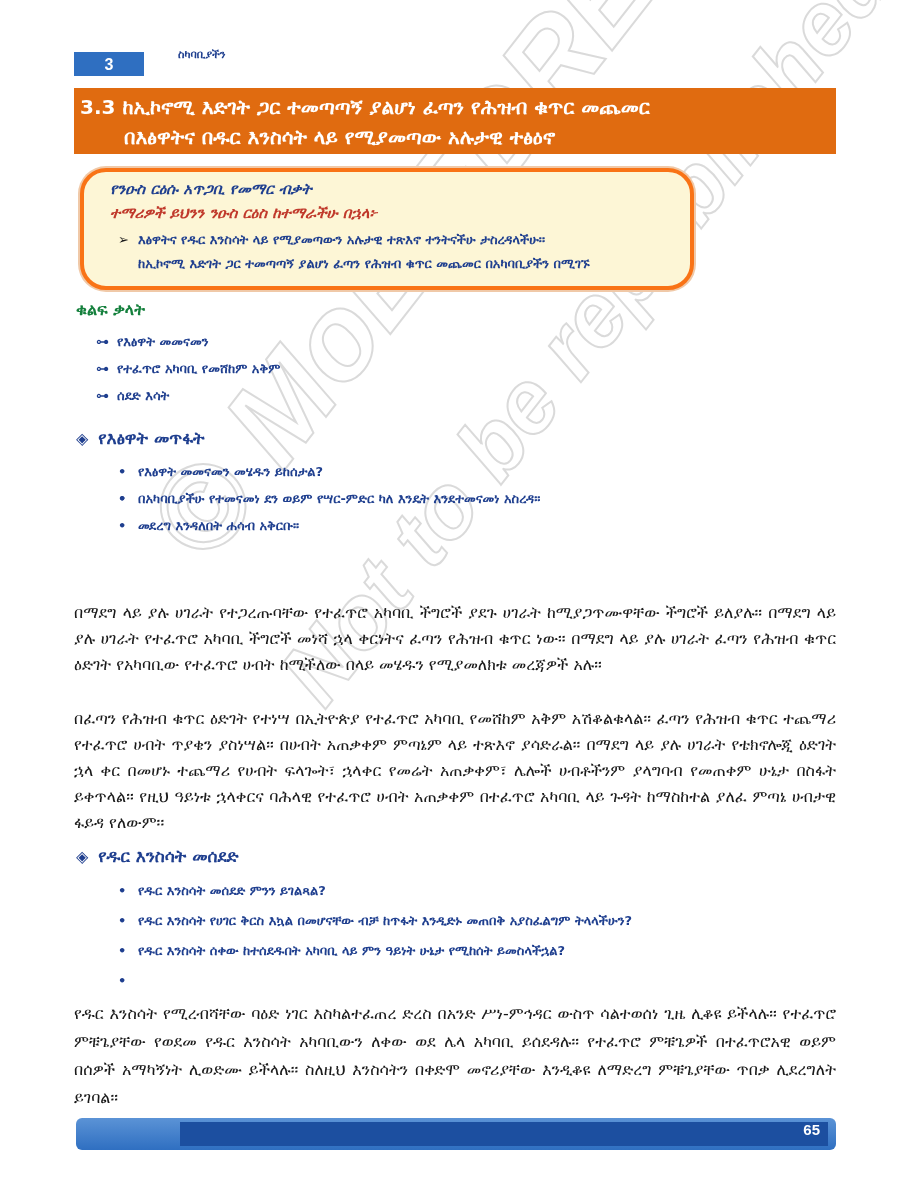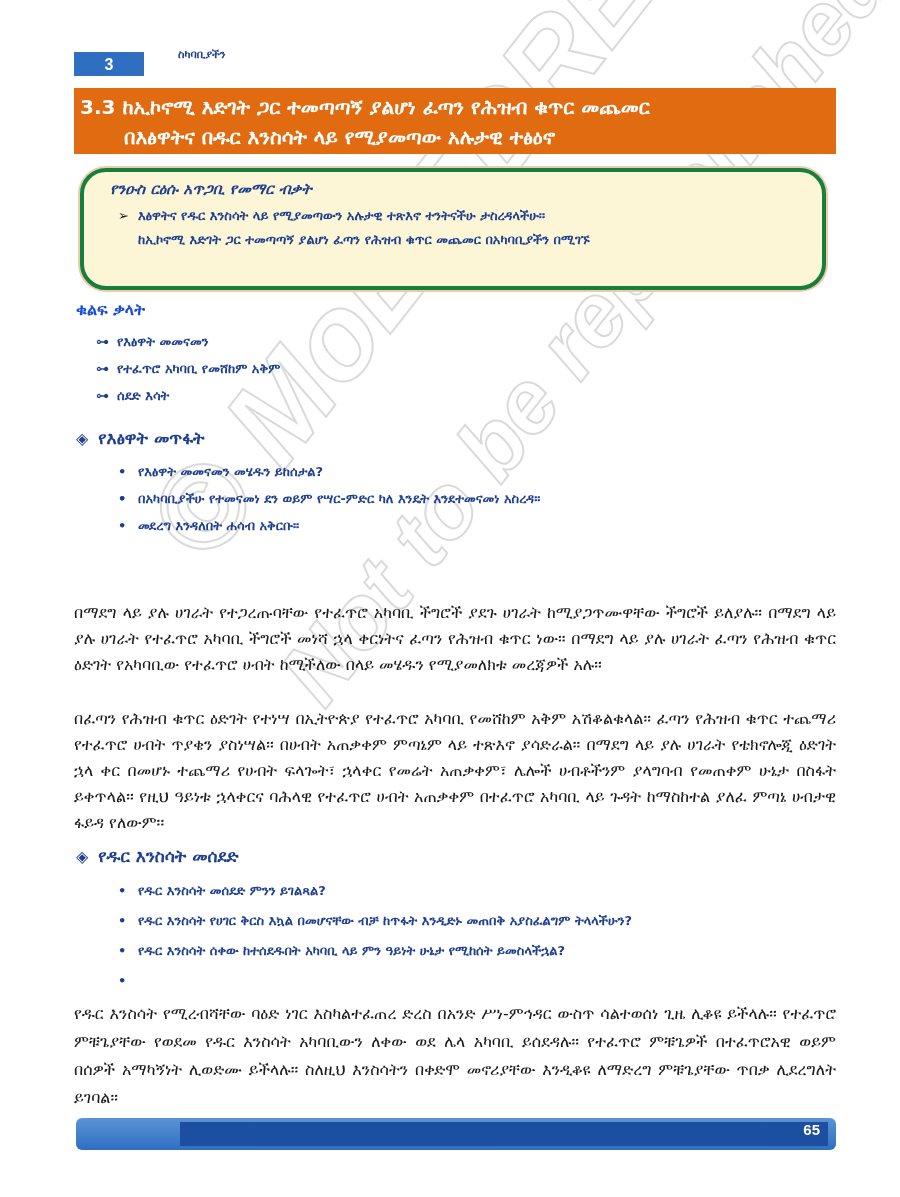--- a/index.html
+++ b/index.html
@@ -5,28 +5,28 @@
   html, body { margin:0; padding:0; }
   body { width:900px; height:1197px; background:#ffffff; position:relative; overflow:hidden;
          font-family:"DejaVu Sans", sans-serif; color:#1a1a1a; }
   .chapter-tab { position:absolute; left:74px; top:52px; width:70px; height:24px; background:#2f6fc1;
                  color:#fff; font-weight:bold; font-size:16px; text-align:center; line-height:26px;
                  font-family:"Liberation Sans", sans-serif; }
   .running-head { position:absolute; left:178px; top:48px; font-size:11px; color:#1f3f8f; font-weight:bold; }
   .section-bar { position:absolute; left:74px; top:88px; width:762px; height:66px; background:#e06b10;
                  color:#fff; font-weight:bold; font-size:20px; line-height:30px; padding:4px 0 0 6px; box-sizing:border-box; }
   .section-bar .l2 { padding-left:44px; }
-  .objective-box { position:absolute; left:80px; top:168px; width:746px; height:122px;
-                   border:4px solid #15803d; border-radius:26px; background:#fdf6d6;
+  .objective-box { position:absolute; left:80px; top:168px; width:614px; height:122px;
+                   border:4px solid #f97316; border-radius:26px; background:#fdf6d6;
                    box-shadow: 0 0 0 2px #f0c9a8; box-sizing:border-box; padding:8px 0 0 26px; }
   .obj-t1 { color:#c0392b; font-style:italic; font-weight:bold; font-size:15px; color:#1f3f8f; }
   .obj-t2 { color:#c0392b; font-style:italic; font-weight:bold; font-size:15px; margin-top:6px; }
   .obj-item { font-size:13px; color:#1f3f8f; font-weight:bold; margin-top:6px; padding-left:28px; position:relative; line-height:24px; }
   .obj-item .arrow { position:absolute; left:8px; top:0; color:#1a1a1a; }
-  .kw-title { position:absolute; left:76px; top:300px; color:#1d4ed8; font-weight:bold; font-size:16px; }
+  .kw-title { position:absolute; left:76px; top:300px; color:#15803d; font-weight:bold; font-size:16px; }
   .kw-list { position:absolute; left:96px; top:328px; }
   .kw-item { font-size:13px; color:#1f3f8f; font-weight:bold; height:27px; display:flex; align-items:center; }
   .kw-item .key { color:#1f3f8f; margin-right:8px; font-size:13px; }
   .sub-head { position:absolute; left:76px; font-weight:bold; font-size:17px; color:#1f3f8f; display:flex; align-items:center; }
   .sub-head .dia { color:#1f3f8f; margin-right:10px; font-size:16px; }
   .q-list { position:absolute; left:118px; width:710px; }
   .q-item { font-size:13px; color:#1f3f8f; font-weight:bold; line-height:27px; position:relative; padding-left:20px; }
   .q-item .dot { position:absolute; left:0; top:0; }
   .para { position:absolute; left:74px; width:762px; font-size:16px; line-height:26px; text-align:justify; color:#1a1a1a; }
   .footer-bar { position:absolute; left:76px; top:1118px; width:760px; height:32px; border-radius:6px;
@@ -47,20 +47,21 @@
 <div class="chapter-tab">3</div>
 <div class="running-head">ስካባቢያችን</div>
 
 <div class="section-bar">
   <div>3.3 ከኢኮኖሚ እድገት ጋር ተመጣጣኝ ያልሆነ ፈጣን የሕዝብ ቁጥር መጨመር</div>
   <div class="l2">በእፅዋትና በዱር እንስሳት ላይ የሚያመጣው አሉታዊ ተፅዕኖ</div>
 </div>
 
 <div class="objective-box">
   <div class="obj-t1">የንዑስ ርዕሱ አጥጋቢ የመማር ብቃት</div>
+  <div class="obj-t2">ተማሪዎች ይህንን ንዑስ ርዕስ ከተማራችሁ በኋላ፦</div>
   <div class="obj-item">
     <span class="arrow">➢</span>
     <div>እፅዋትና የዱር እንስሳት ላይ የሚያመጣውን አሉታዊ ተጽእኖ ተንትናችሁ ታስረዳላችሁ፡፡</div>
     <div>ከኢኮኖሚ እድገት ጋር ተመጣጣኝ ያልሆነ ፈጣን የሕዝብ ቁጥር መጨመር በአካባቢያችን በሚገኙ</div>
   </div>
 </div>
 
 <div class="kw-title">ቁልፍ ቃላት</div>
 <div class="kw-list">
   <div class="kw-item">

